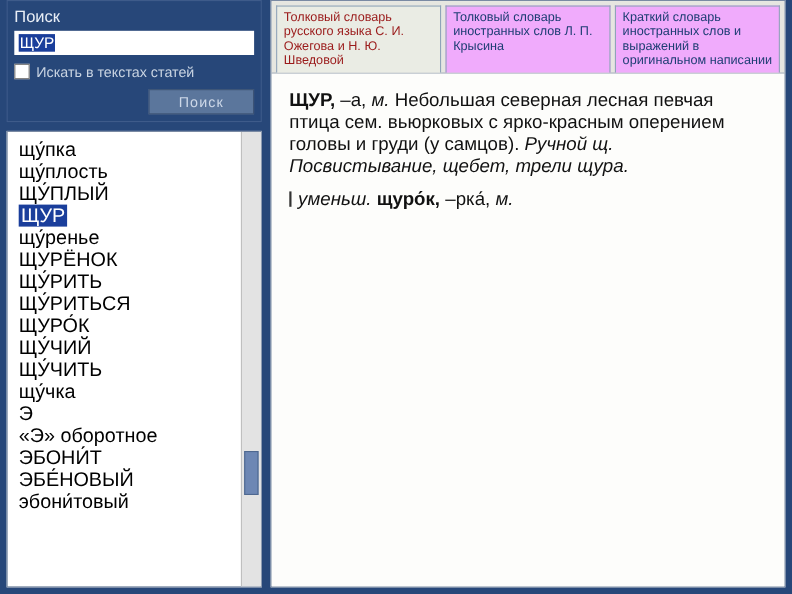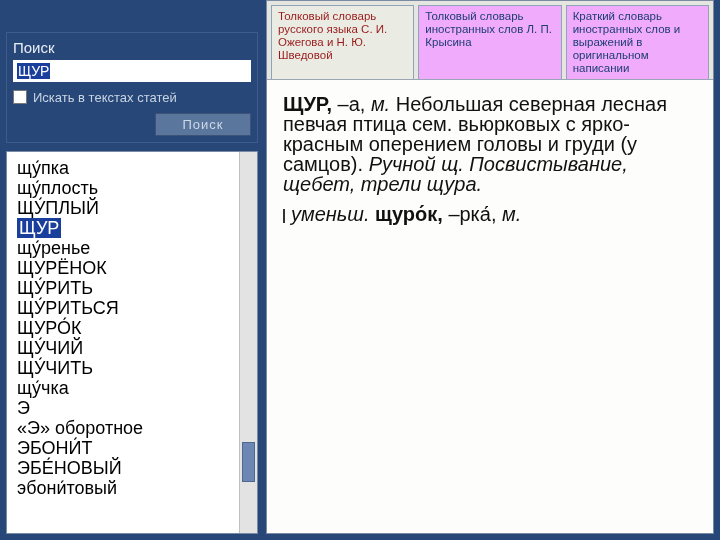--- a/index.html
+++ b/index.html
@@ -2,40 +2,40 @@
 <html><head>
 <meta charset="utf-8">
 <style>
   * { box-sizing: border-box; margin: 0; padding: 0; }
   html, body { width: 720px; height: 540px; overflow: hidden; font-family: Arial, Helvetica, sans-serif; font-size: 13px; }
   .app { width: 720px; height: 540px; background: #274779; display: flex; flex-direction: column; }
   .titlebar { height: 32px; display: flex; align-items: center; padding: 0 6px 0 12px; color: #d5dde9; font-size: 18px; letter-spacing: 1px; }
   .titlebar .title { flex: 1; }
   .titlebar .btn { width: 22px; height: 22px; margin-left: 4px; background: #c8d4e6; border: 1px solid #5a6f90; display: flex; align-items: center; justify-content: center; font-size: 14px; font-weight: bold; color: #274779; cursor: pointer; }
   .body { flex: 1; display: flex; padding: 0 6px 6px 6px; gap: 8px; }
-  .sidebar { width: 252px; display: flex; flex-direction: column; margin-top: 32px; }
+  .sidebar { width: 232px; display: flex; flex-direction: column; }
   .search-panel { background: #274779; color: #fff; padding: 4px 4px 6px 4px; border: 1px solid #3e5b8a; }
   .search-panel .lbl { font-size: 15px; margin: 2px 2px 4px 2px; color: #e9eef6; }
   .search-input-wrap { background: #fff; padding: 2px; margin: 0 2px; }
   .search-input { width: 100%; border: none; outline: none; font-family: Arial; font-size: 14px; padding: 1px 2px; }
   .search-input .sel { background: #1a3e9b; color: #fff; padding: 0 1px; }
   .chk-row { display: flex; margin: 8px 2px 8px 2px; color: #c9d4e2; font-size: 13px; }
   .chk { width: 14px; height: 14px; background: #fff; border: 1px solid #777; margin-right: 6px; }
   .search-btn { display: block; width: 96px; margin: 0 2px 0 auto; background: #5b769c; color: #cdd8e8; border: 1px solid #3c5376; text-align: center; padding: 3px 0; font-size: 13px; letter-spacing: 1px; cursor: pointer; }
   .wordlist-wrap { flex: 1; background: #fff; margin-top: 8px; display: flex; border: 1px solid #7a8aa3; }
   .wordlist { flex: 1; overflow: hidden; padding: 6px 4px 6px 10px; line-height: 20px; font-size: 18px; color: #000; }
   .wordlist .item { white-space: nowrap; cursor: pointer; }
   .wordlist .item.selected span { background: #1a3e9b; color: #fff; padding: 0 2px; }
   .sb-track { width: 18px; background: #e3e3e3; border-left: 1px solid #bfbfbf; position: relative; }
   .sb-thumb { position: absolute; left: 2px; right: 2px; top: 290px; height: 40px; background: #6d87b4; border: 1px solid #4e6890; }
   .main { flex: 1; background: #fcfcfa; display: flex; flex-direction: column; border: 1px solid #7a8aa3; }
   .tabs { display: flex; gap: 4px; padding: 4px 4px 0 4px; background: #e6e6e0; border-bottom: 1px solid #9aa6b6; }
   .tab { flex: 1; background: #f0abfc; border: 1px solid #8fa4b8; border-bottom: none; padding: 4px 6px; font-size: 11.5px; line-height: 13px; color: #1d3d73; cursor: pointer; min-height: 46px; }
   .tab.active { color: #9a1a1a; background: #eaece4; }
-  .article { flex: 1; padding: 14px 16px 12px 16px; color: #111; font-size: 20px; line-height: 20px; background: #fdfdfb; overflow: hidden; }
+  .article { flex: 1; padding: 14px 16px 12px 16px; color: #111; font-size: 17px; line-height: 20px; background: #fdfdfb; overflow: hidden; }
   .article .hw { font-weight: bold; }
   .article .it { font-style: italic; }
   .article p { margin-bottom: 10px; }
   .article .bar { display: inline-block; width: 2px; height: 14px; background: #333; vertical-align: -2px; margin-right: 6px; }
 </style>
 </head>
 <body>
 
 <div class="app">
 

